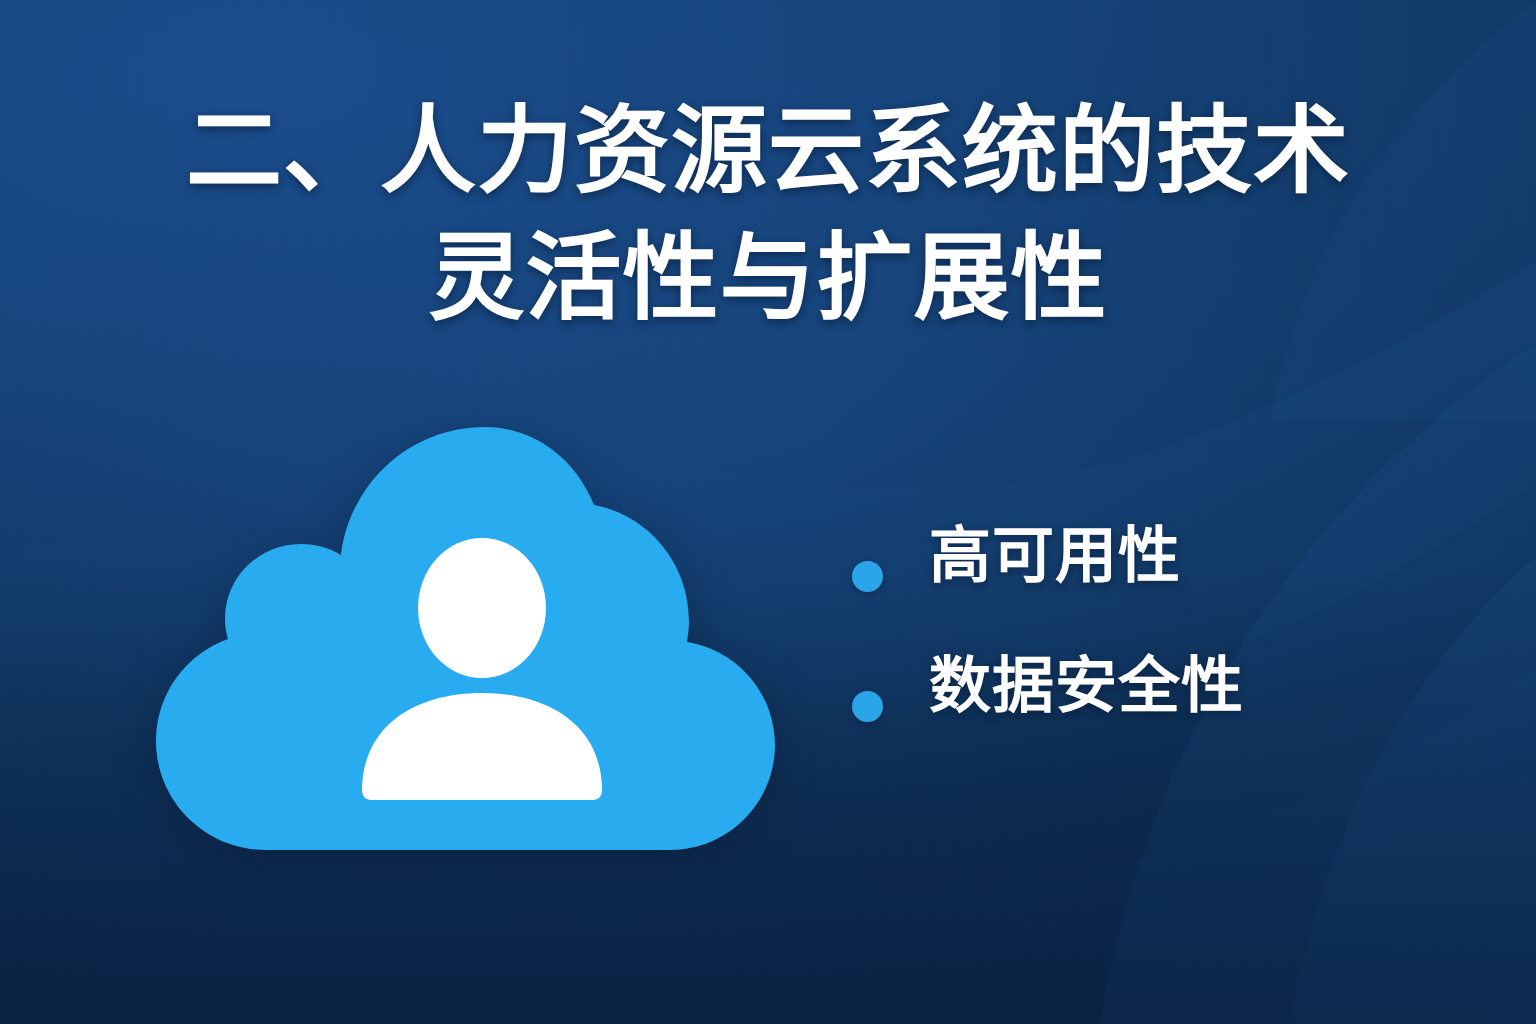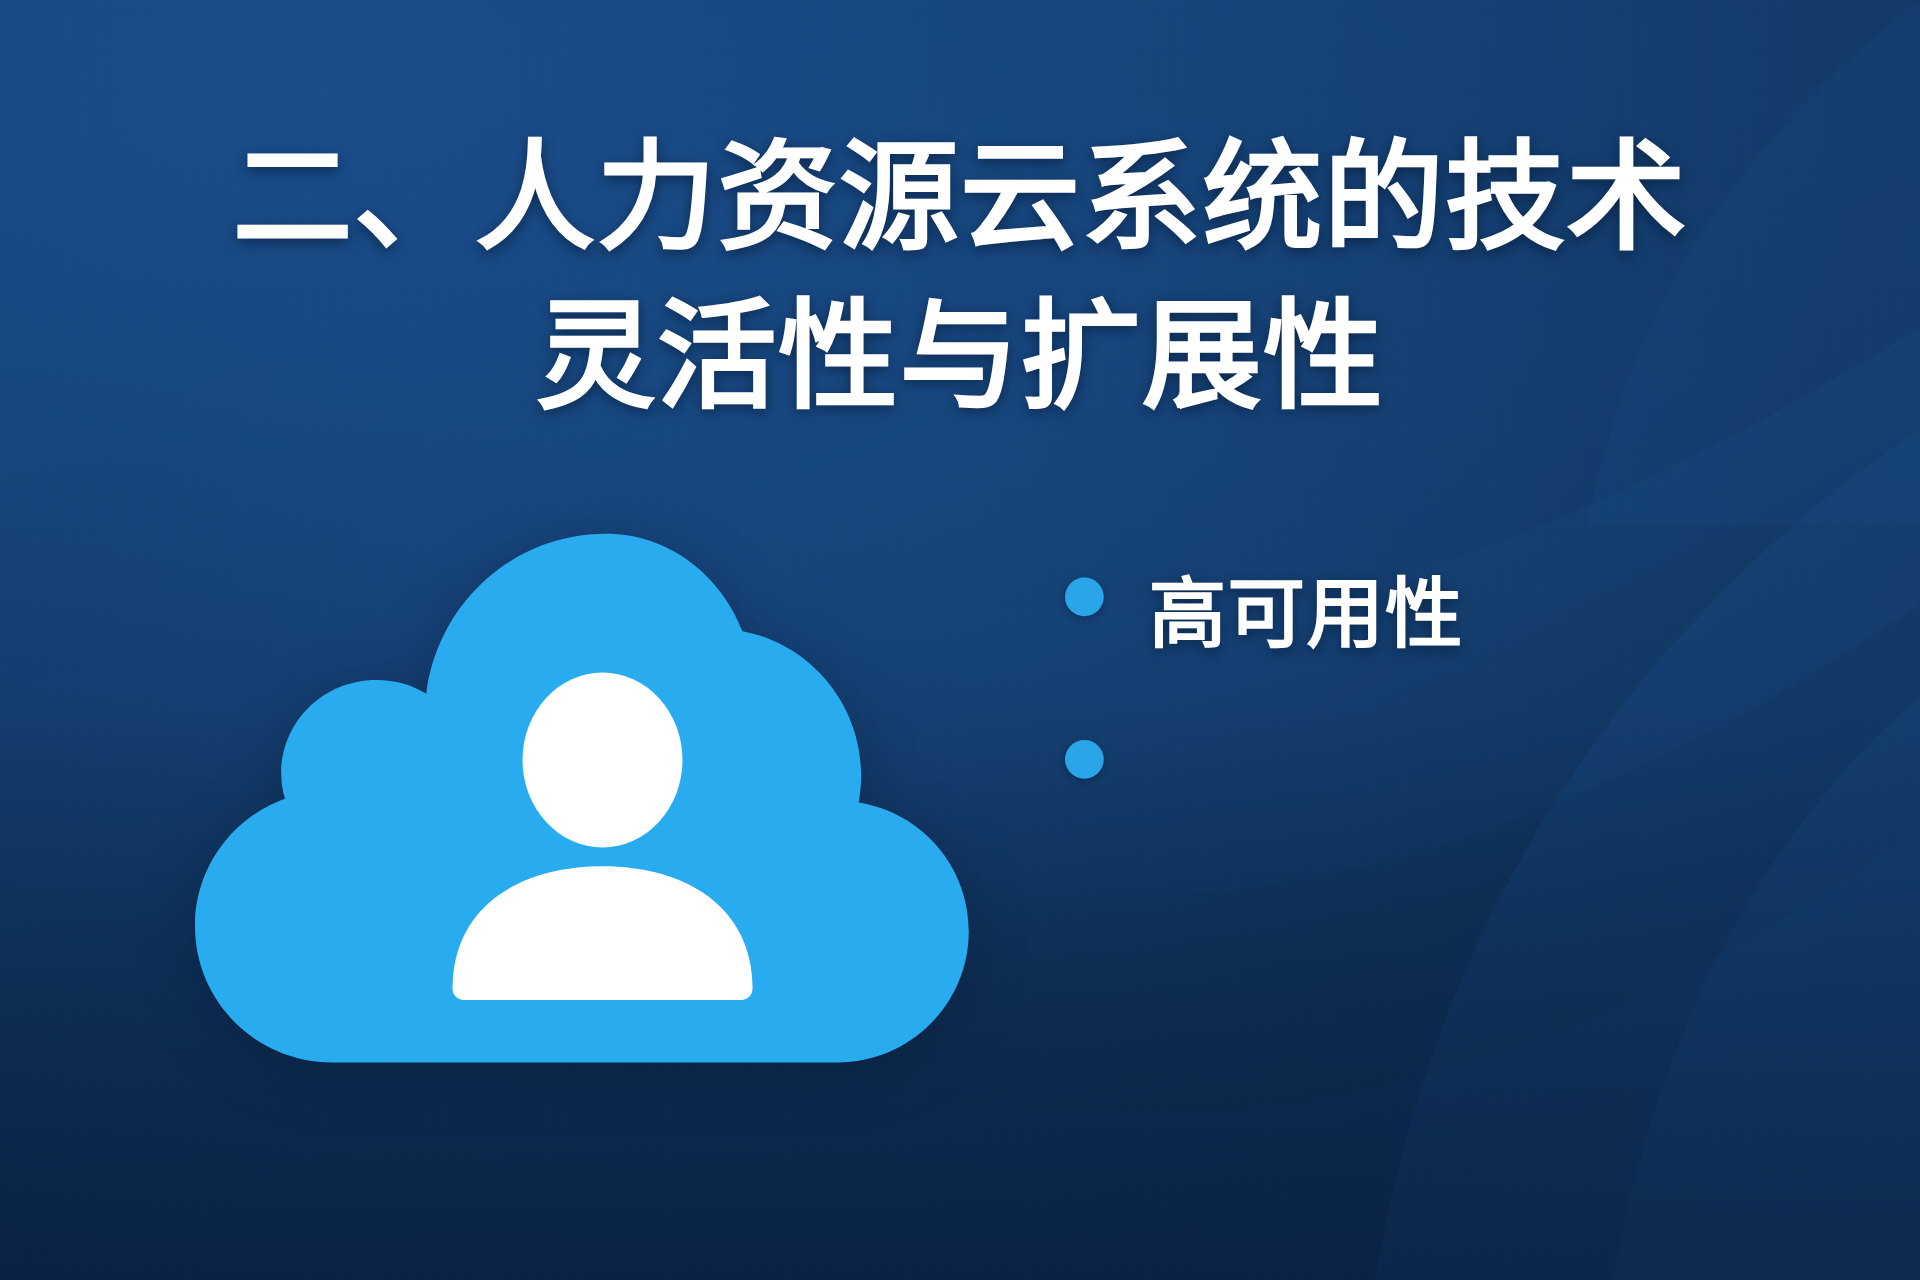--- a/index.html
+++ b/index.html
@@ -6,21 +6,21 @@
   html, body {
     margin: 0;
     padding: 0;
     background: #0d2a52;
   }
   .slide {
     position: relative;
     width: 1536px;
     height: 1024px;
     overflow: hidden;
-    font-family: Liberation Sans, sans-serif;
+    font-family: Liberation Mono, monospace;
     background: #123c73;
   }
 
   
   .bg-base {
     position: absolute;
     inset: 0;
     background:
       radial-gradient(120% 95% at 18% 8%, #1a4c8c 0%, #154279 38%, #103762 68%, #0c2a4f 100%);
   }
@@ -80,22 +80,23 @@
   
   .bullets {
     position: absolute;
     left: 852px;
     top: 462px;
     width: 620px;
     z-index: 5;
   }
   .bullet-row {
     display: flex;
-    align-items: flex-start;
+    align-items: flex-end;
     height: 130px;
+    gap: 10px;
   }
   .bullet-dot {
     flex: 0 0 auto;
     width: 31px;
     height: 31px;
     border-radius: 50%;
     background: #2ba5ea;
     margin-right: 36px;
     box-shadow: 0 2px 6px rgba(4,20,44,.35);
   }
@@ -205,17 +206,18 @@
   <div class="bullets">
 
     <div class="bullet-row">
       <span class="bullet-dot"></span>
       <span class="bullet-label">高可用性</span>
     </div>
 
 
     <div class="bullet-row">
       <span class="bullet-dot"></span>
+      <span class="bullet-label">数据安全性</span>
     </div>
 
   </div>
 
 </div>
 
 </body></html>

